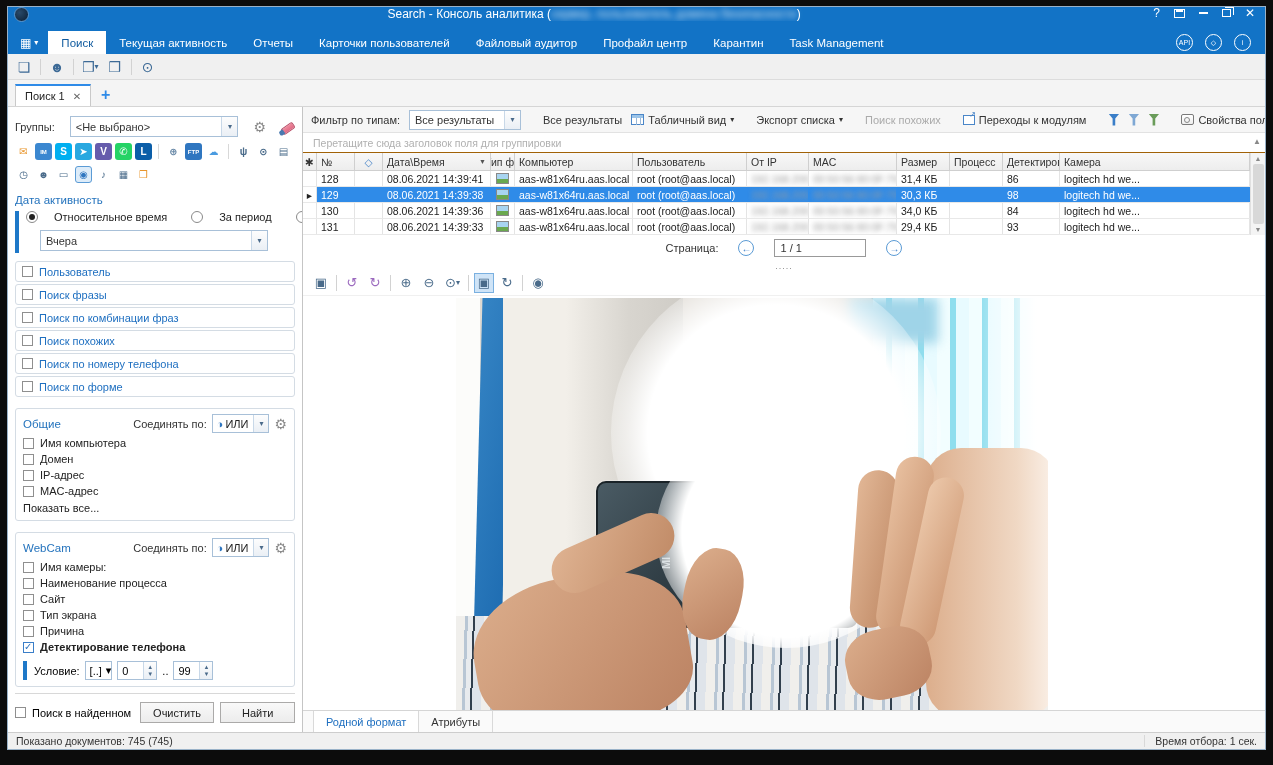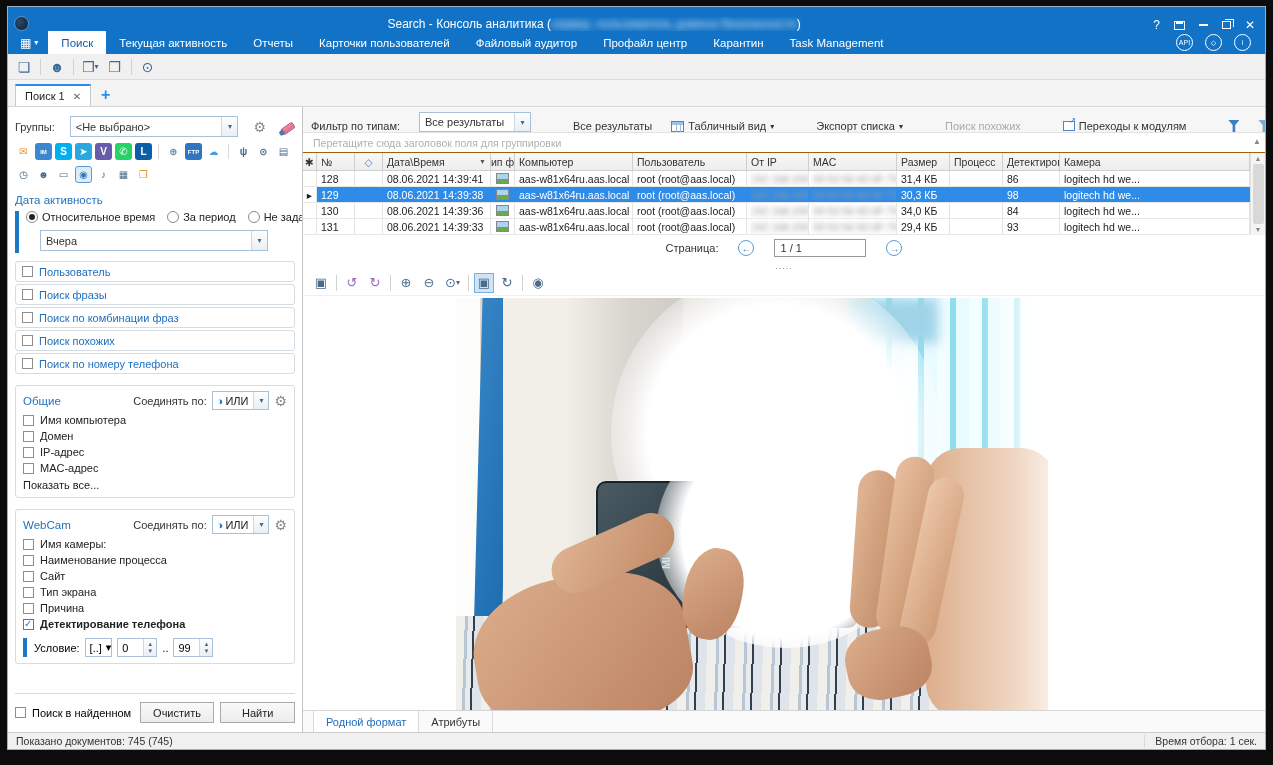--- a/index.html
+++ b/index.html
@@ -1,20 +1,20 @@
 <!DOCTYPE html>
 <html><head>
 <meta charset="utf-8">
 <style>
   html,body{margin:0;padding:0;background:#2a2a2a;font-family:"Liberation Sans","DejaVu Sans",sans-serif;}
   *{box-sizing:border-box;}
   .frame{position:relative;width:1273px;height:765px;background:#0c0c0c;padding:6px 7px 15px 7px;}
   .window{width:100%;height:100%;background:#f0f0f0;display:flex;flex-direction:column;border:1px solid #9ab2c8;}
   
-  .titlebar{height:24px;background:#1273c6;display:flex;align-items:flex-end;color:#fff;font-size:12px;flex:0 0 auto;}
+  .titlebar{height:24px;background:#1273c6;display:flex;align-items:flex-start;color:#fff;font-size:12px;flex:0 0 auto;}
   .app-logo{width:15px;height:15px;border-radius:50%;background:radial-gradient(circle at 35% 35%,#2a4a6a,#0a1e33);margin:0 6px;border:1px solid #5b93c8;flex:0 0 auto;}
   .title-text{flex:1;text-align:center;white-space:nowrap;overflow:hidden;}
   .blurred{filter:blur(3px);opacity:.8;}
   .blurred2{filter:blur(2.4px);color:#9a9a9a;}
   .win-btns{display:flex;align-items:center;gap:14px;padding-right:10px;font-size:12px;}
   .wb{cursor:default;line-height:1;}
   .wb-min{width:9px;height:2px;background:#fff;display:inline-block;}
   .wb-restore{width:9px;height:8px;border:1px solid #fff;display:inline-block;position:relative;}
   .wb-restore::after{content:"";position:absolute;left:2px;top:-3px;width:8px;height:7px;border:1px solid #fff;border-left:none;border-bottom:none;}
   .wb-pin{width:11px;height:9px;border:1px solid #fff;display:inline-block;position:relative;}
@@ -53,21 +53,21 @@
   .eraser::after{content:"";position:absolute;left:-4px;top:0;width:5px;height:100%;background:#4a7ab0;border-radius:2px 0 0 2px;}
   .chan-row{display:flex;align-items:center;gap:3px;margin-top:6px;flex:0 0 auto;flex-wrap:nowrap;}
   .chan{width:17px;height:17px;border-radius:3px;display:flex;align-items:center;justify-content:center;font-size:10px;font-weight:bold;overflow:hidden;flex:0 0 auto;}
   .chan.small{font-size:6px;}
   .chan.sel{border:1px solid #5b9bd5;background:#ddecf9 !important;}
   .vsep{width:1px;height:15px;background:#d8d8d8;margin:0 3px;flex:0 0 auto;}
   .sec-title{color:#2473bd;font-size:11.5px;margin-top:11px;flex:0 0 auto;}
   .date-body{display:flex;margin-top:5px;flex:0 0 auto;}
   .accent{width:4px;background:#1e78c8;margin-right:7px;flex:0 0 auto;}
   .date-inner{flex:1;}
-  .radio-row{display:flex;align-items:center;gap:4px;flex-wrap:nowrap;}
+  .radio-row{display:flex;align-items:center;gap:16px;flex-wrap:nowrap;}
   .radio{width:12px;height:12px;border:1px solid #8a8a8a;border-radius:50%;background:#fff;display:inline-flex;align-items:center;justify-content:center;flex:0 0 auto;}
   .radio.sel::after{content:"";width:6px;height:6px;border-radius:50%;background:#222;}
   .radio-row .rlbl{margin-right:8px;color:#222;white-space:nowrap;}
   .date-select{margin:7px 0 2px 14px;display:flex;}
   .date-select .select{width:228px;flex:none;}
   .filters{margin-top:8px;display:flex;flex-direction:column;gap:2px;flex:0 0 auto;}
   .fbox{border:1px solid #d4dce4;border-radius:3px;height:21px;display:flex;align-items:center;gap:6px;padding:0 6px;}
   .fbox .flbl{color:#1e6fc0;}
   .cb{width:11px;height:11px;border:1px solid #8f8f8f;background:#fff;display:inline-flex;align-items:center;justify-content:center;flex:0 0 auto;position:relative;}
   .cb.checked{border-color:#3a7ec8;}
@@ -87,21 +87,21 @@
   .cond-row{display:flex;margin-top:8px;}
   .cond-inner{display:flex;align-items:center;gap:5px;}
   .mini-select{height:19px;border:1px solid #a8c0d8;display:flex;align-items:center;background:#fff;}
   .mini-select .val{padding:0 4px;}
   .spin{height:19px;width:40px;border:1px solid #a8c0d8;background:#fff;display:flex;align-items:center;}
   .spin .num{flex:1;padding-left:4px;}
   .spin .arrows{width:13px;height:100%;border-left:1px solid #c8d8e8;display:flex;flex-direction:column;align-items:center;justify-content:center;font-size:6px;color:#4a6a8a;background:linear-gradient(#fdfdfd,#eaeff5);line-height:1.1;}
   .side-footer{margin-top:auto;border-top:1px solid #d8d8d8;padding:8px 0 9px 0;display:flex;align-items:center;gap:6px;flex:0 0 auto;}
   .btn{height:21px;border:1px solid #abaaa9;background:linear-gradient(#f9f9f9,#ececec);font-size:11px;color:#222;display:flex;align-items:center;justify-content:center;flex:1;}
   
-  .filter-toolbar{height:26px;background:#f6f6f6;border-bottom:1px solid #e2e2e2;display:flex;align-items:flex-end;gap:19px;padding:0 8px;font-size:11px;color:#333;white-space:nowrap;overflow:hidden;flex:0 0 auto;}
+  .filter-toolbar{height:26px;background:#f6f6f6;border-bottom:1px solid #e2e2e2;display:flex;align-items:center;gap:9px;padding:0 8px;font-size:11px;color:#333;white-space:nowrap;overflow:hidden;flex:0 0 auto;}
   .filter-toolbar .select{flex:none;width:112px;height:20px;}
   .ft-btn{display:flex;align-items:center;gap:4px;color:#333;}
   .ft-btn.disabled{color:#aaa;}
   .tbl-icon{width:13px;height:11px;border:1px solid #4a86c8;background:linear-gradient(#9cc4e8 0 3px,#fff 3px);display:inline-block;position:relative;}
   .tbl-icon::after{content:"";position:absolute;left:4px;top:3px;width:1px;height:7px;background:#9ab8d8;box-shadow:4px 0 #9ab8d8;}
   .mod-icon{width:12px;height:10px;border:1px solid #4a86c8;display:inline-block;position:relative;background:#fff;}
   .mod-icon::after{content:"↗";position:absolute;right:-2px;top:-6px;font-size:8px;color:#4a86c8;}
   .badge-icon{width:13px;height:11px;border:1px solid #7a7a7a;border-radius:2px;display:inline-block;background:linear-gradient(#fff,#eee);position:relative;}
   .badge-icon::after{content:"";position:absolute;left:2px;top:2px;width:4px;height:4px;border:1px solid #888;border-radius:50%;}
   .clock-icon{color:#9a9a9a;font-size:12px;}
@@ -306,20 +306,24 @@
               <span class="flbl">Поиск по комбинации фраз</span>
             </div>
             <div class="fbox">
               <span class="cb"></span>
               <span class="flbl">Поиск похожих</span>
             </div>
             <div class="fbox">
               <span class="cb"></span>
               <span class="flbl">Поиск по номеру телефона</span>
             </div>
+            <div class="fbox">
+              <span class="cb"></span>
+              <span class="flbl">Поиск по форме</span>
+            </div>
           </div>
 
       <div class="secbox" id="common-box">
             <div class="sec-head">
               <span class="name">Общие</span>
               <span class="join-lbl">Соединять по:</span>
               <span class="join-select">
                 <span class="ji">◑</span>
                 <span class="jv">ИЛИ</span>
                 <span class="dd">▾</span>

